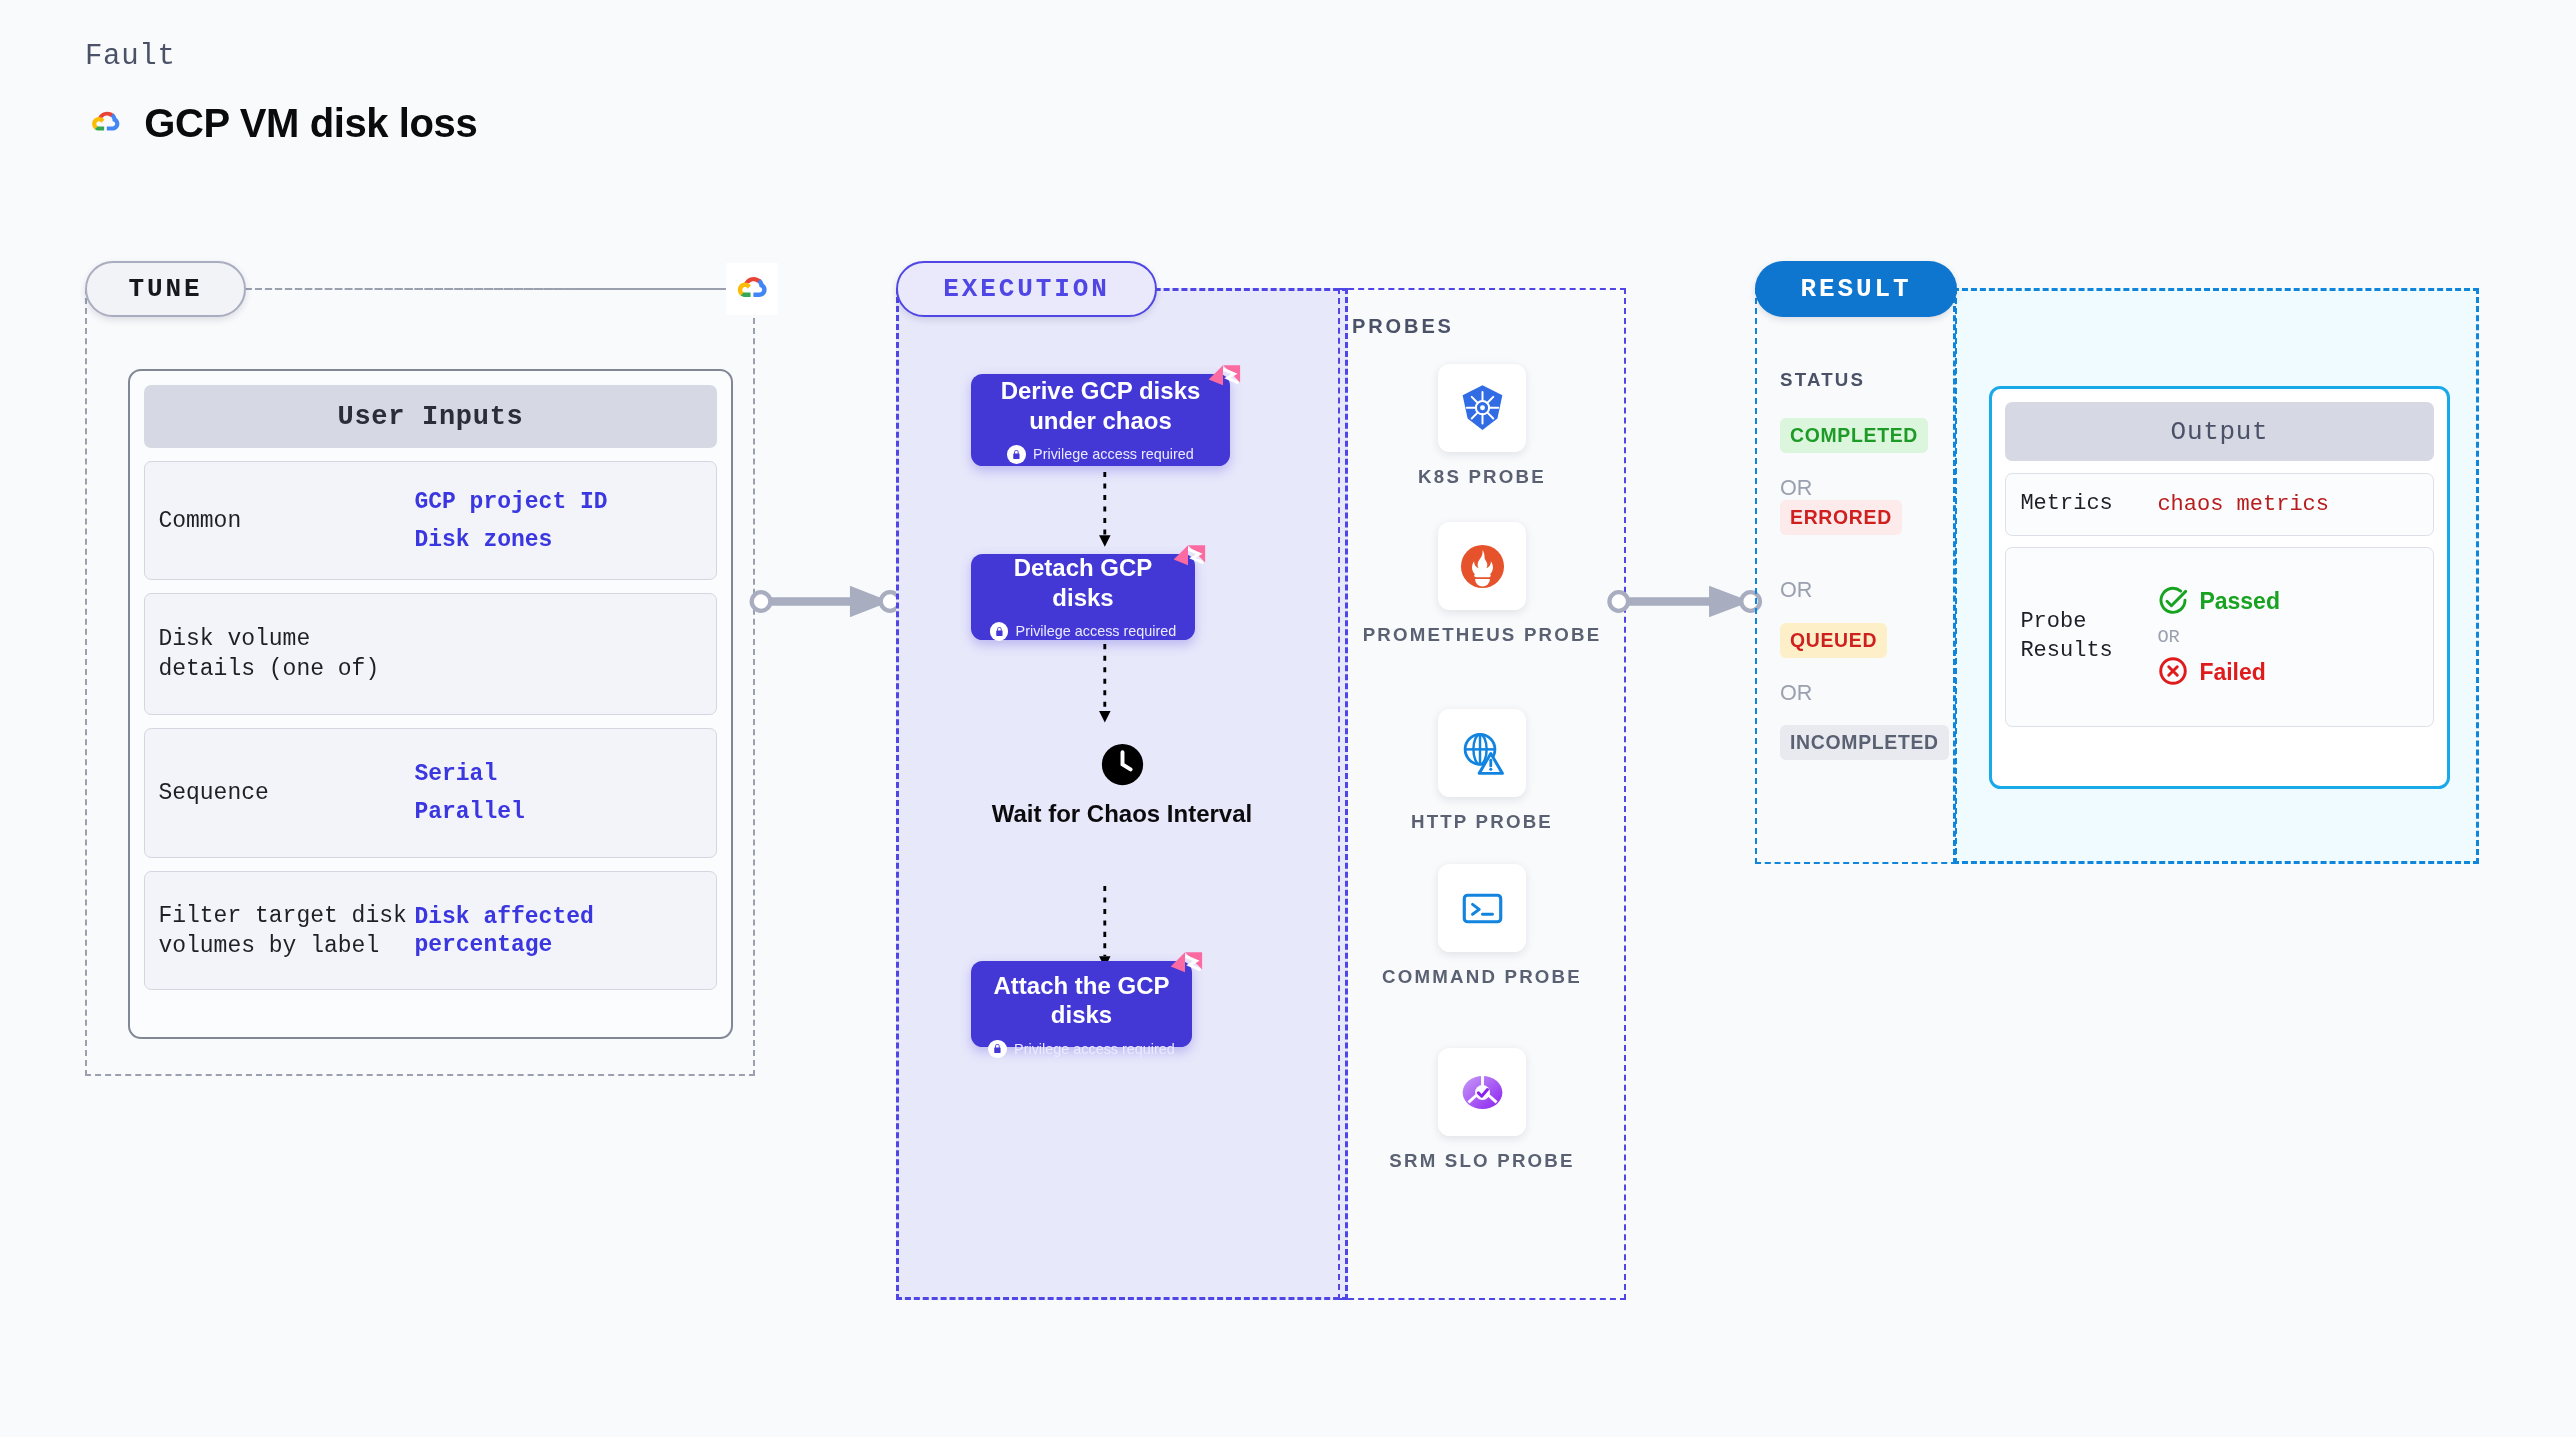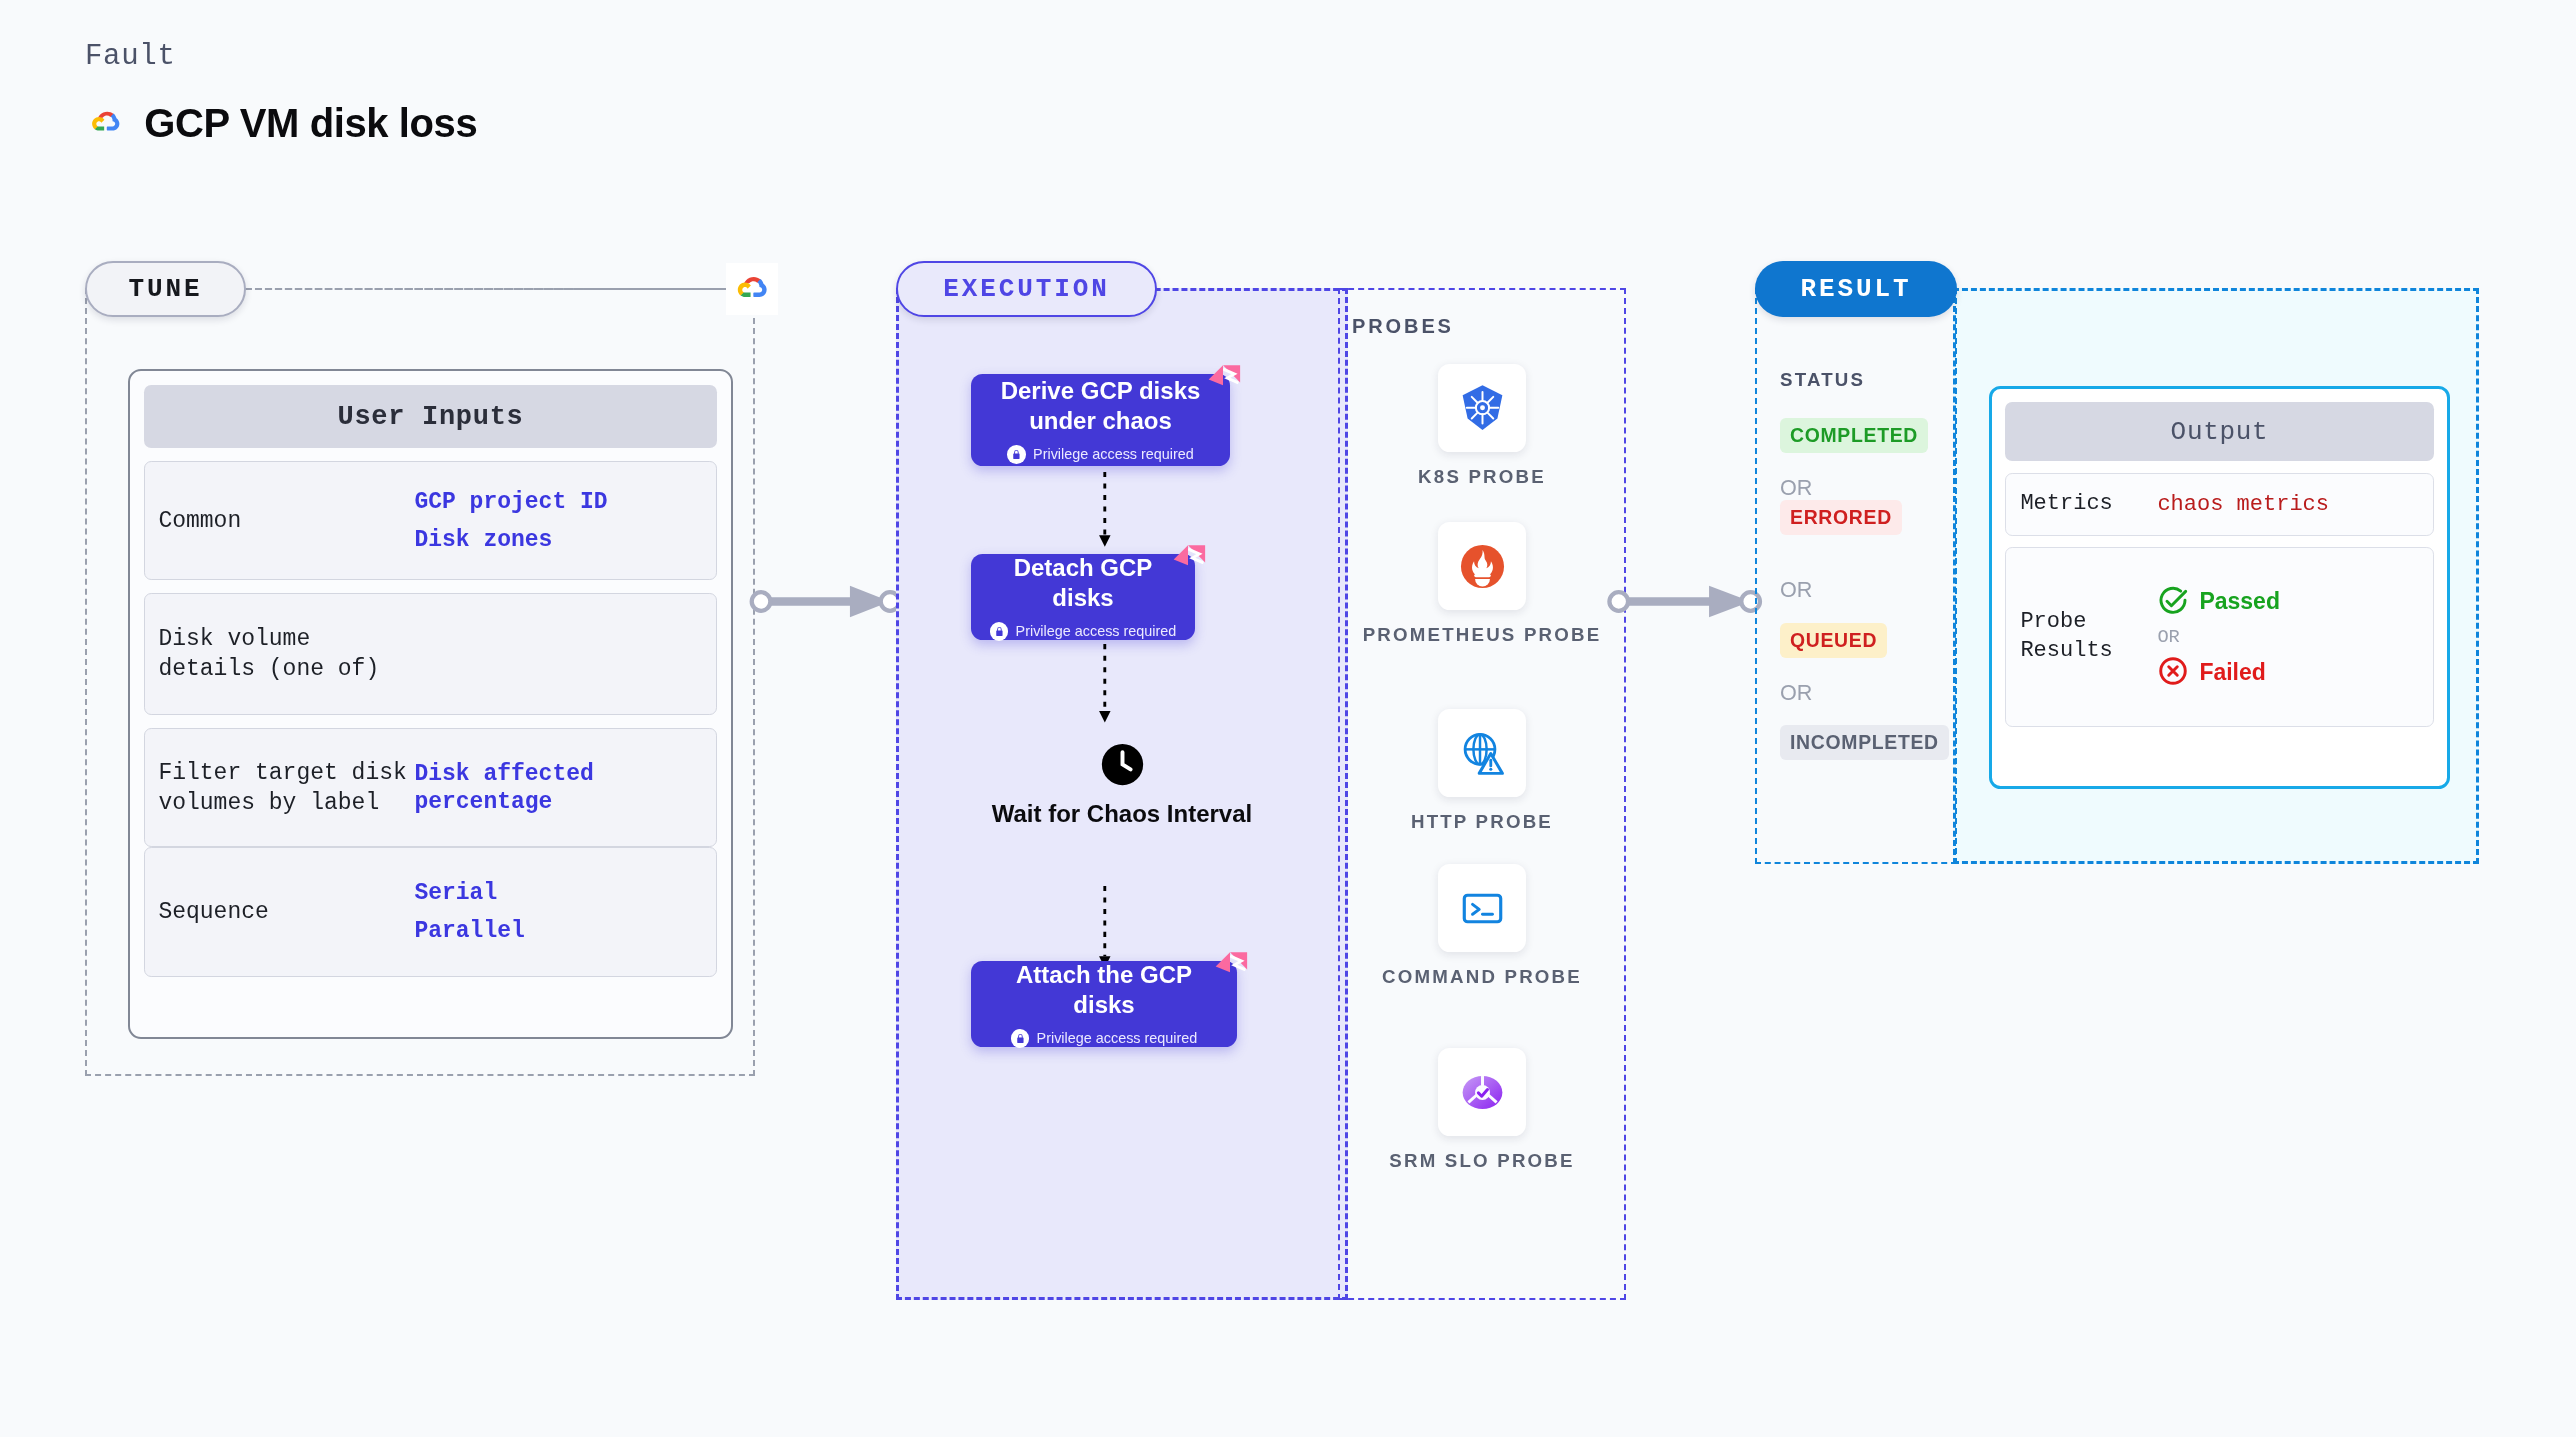--- a/index.html
+++ b/index.html
@@ -279,32 +279,32 @@
     <div class="row-vals">
       <span>GCP project ID</span>
       <span>Disk zones</span>
     </div>
   </div>
 
   <div class="input-row" id="row-volume">
     <div class="row-key">Disk volume details (one of)</div>
   </div>
 
-  <div class="input-row" id="row-filter">
-    <div class="row-key">Filter target disk volumes by label</div>
-    <div class="row-vals">
-      <span>Disk affected percentage</span>
-    </div>
-  </div>
-
   <div class="input-row" id="row-sequence">
     <div class="row-key">Sequence</div>
     <div class="row-vals">
       <span>Serial</span>
       <span>Parallel</span>
+    </div>
+  </div>
+
+  <div class="input-row" id="row-filter">
+    <div class="row-key">Filter target disk volumes by label</div>
+    <div class="row-vals">
+      <span>Disk affected percentage</span>
     </div>
   </div>
 </div>
 
 <svg class="conn-arrow" style="left:749px; top:580px;" width="166" height="43" viewBox="0 0 230 60">
   <line x1="18" y1="30" x2="150" y2="30" stroke="#a9adc0" stroke-width="12"></line>
   <polygon points="140,8 196,30 140,52" fill="#a9adc0"></polygon>
   <circle cx="16" cy="30" r="13" fill="#ffffff" stroke="#a9adc0" stroke-width="6"></circle>
   <circle cx="196" cy="30" r="13" fill="#ffffff" stroke="#a9adc0" stroke-width="6"></circle>
 </svg>
@@ -366,21 +366,21 @@
     </svg>
   </span>
   <div id="wait-label">Wait for Chaos Interval</div>
 </div>
 
 <svg style="position:absolute;left:1094px;top:886px;" width="21.6" height="86" viewBox="0 0 30 120">
   <line x1="15" y1="0" x2="15" y2="98" stroke="#000" stroke-width="4" stroke-dasharray="7 9"></line>
   <polygon points="7,98 23,98 15,114" fill="#000"></polygon>
 </svg>
 
-<div class="step-card" style="left:971px; top:961px; width:266px; height:86px;">
+<div class="step-card" style="left:971px; top:961px; width:221px; height:86px;justify-content:space-between;">
   <div class="step-title">Attach the GCP disks</div>
   <div class="step-priv">
     <span class="lock-badge">
       <svg width="10.8" height="10.8" viewBox="0 0 24 24" fill="#4338d6">
         <path d="M12 2a5 5 0 00-5 5v3H6a1 1 0 00-1 1v10a1 1 0 001 1h12a1 1 0 001-1V11a1 1 0 00-1-1h-1V7a5 5 0 00-5-5zm-3 8V7a3 3 0 116 0v3H9z"></path>
       </svg>
     </span>
     <span>Privilege access required</span>
   </div>
   <svg class="ribbon" viewBox="0 0 56 56">

